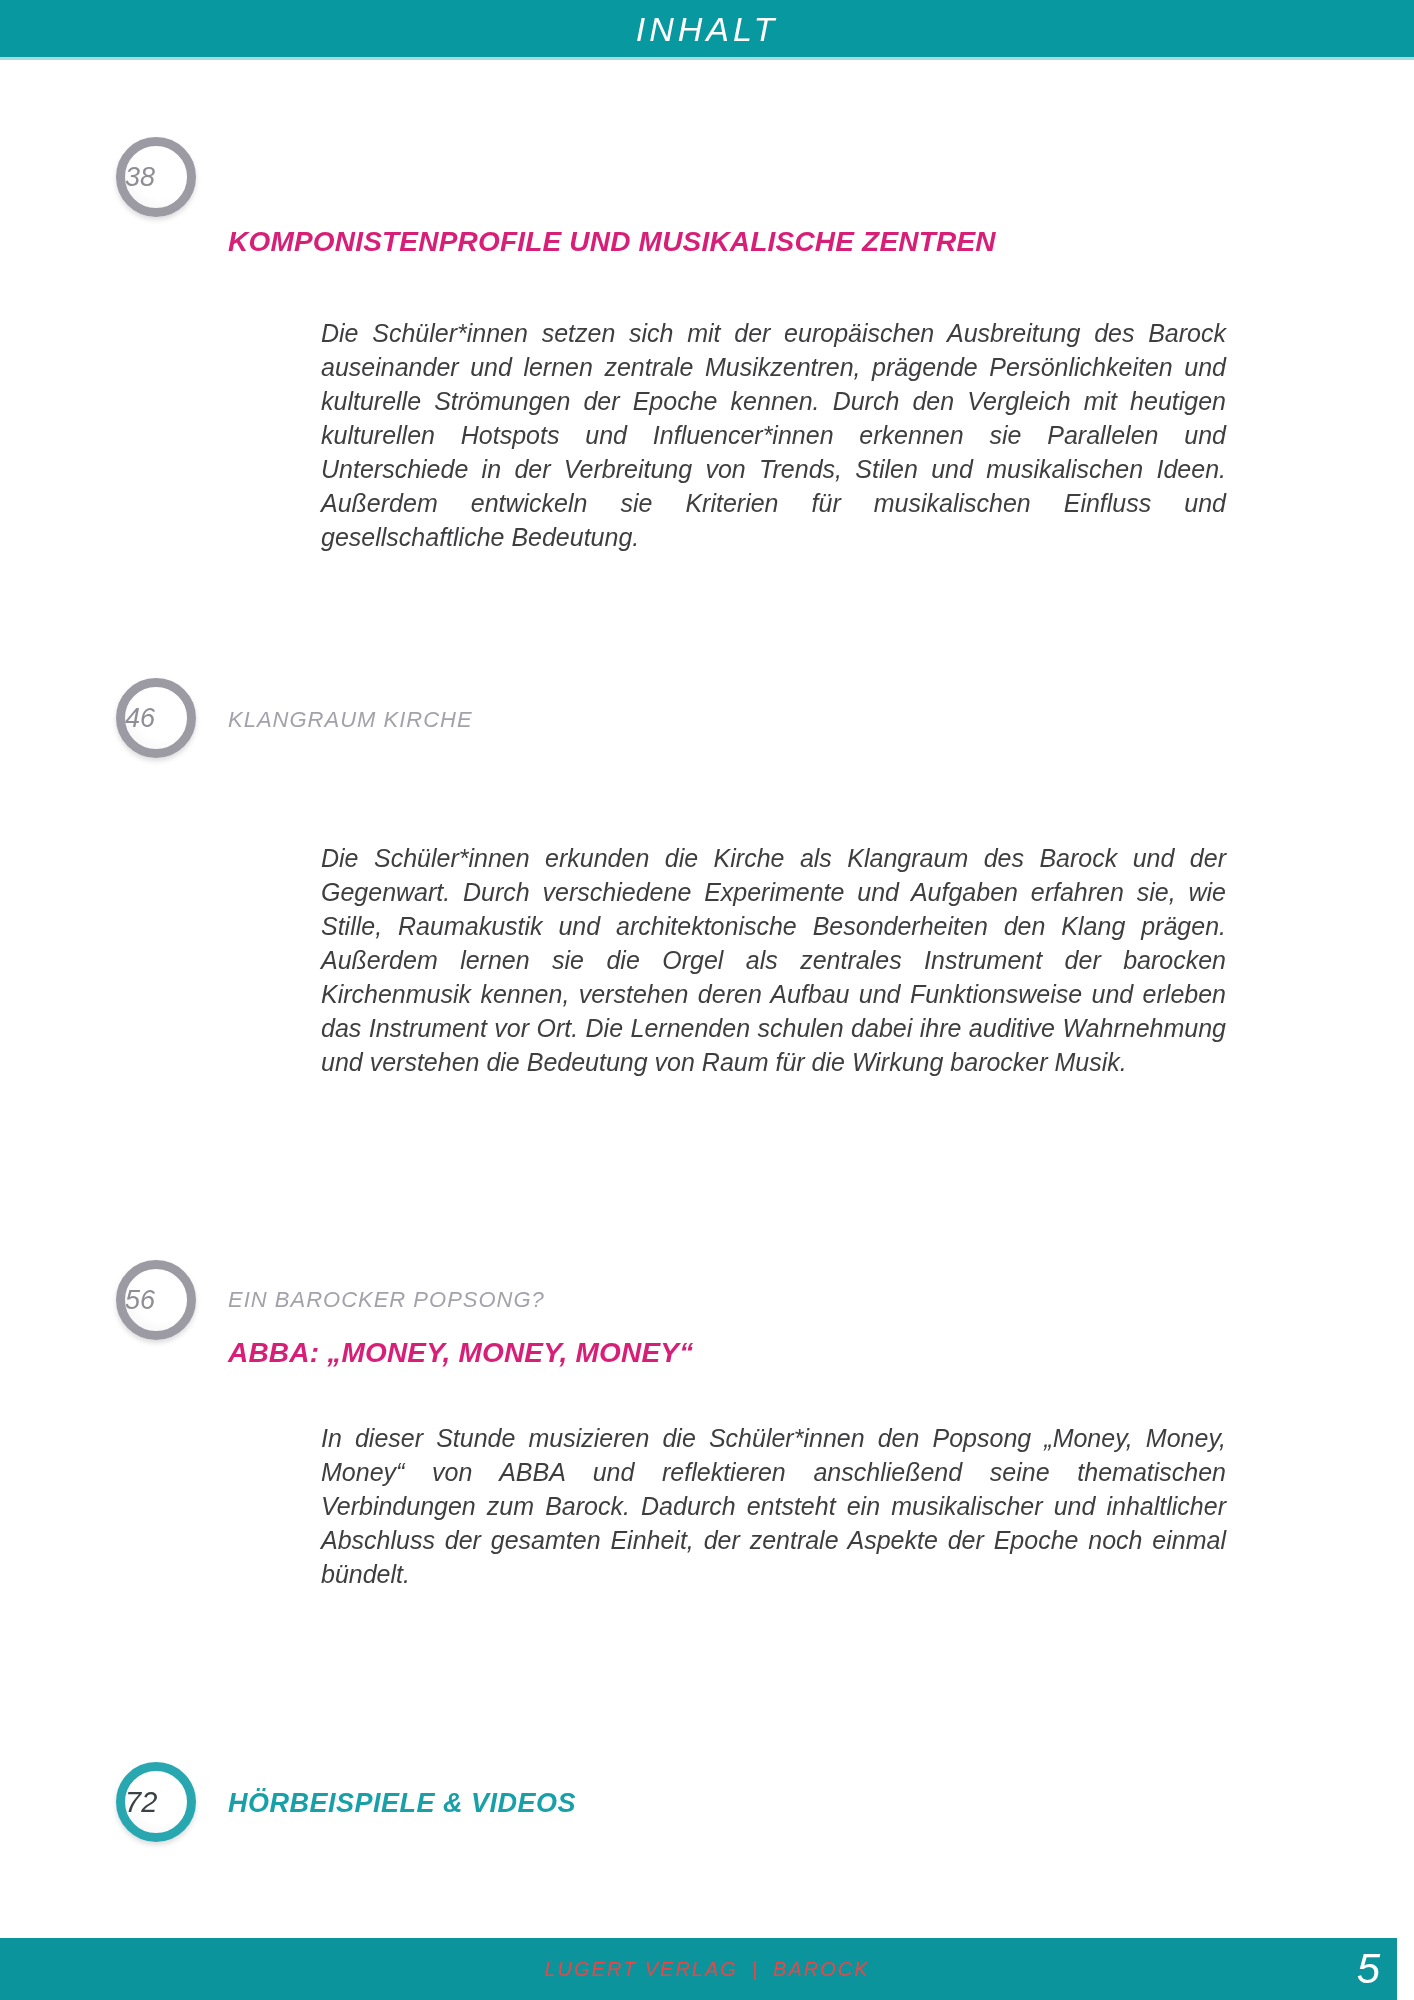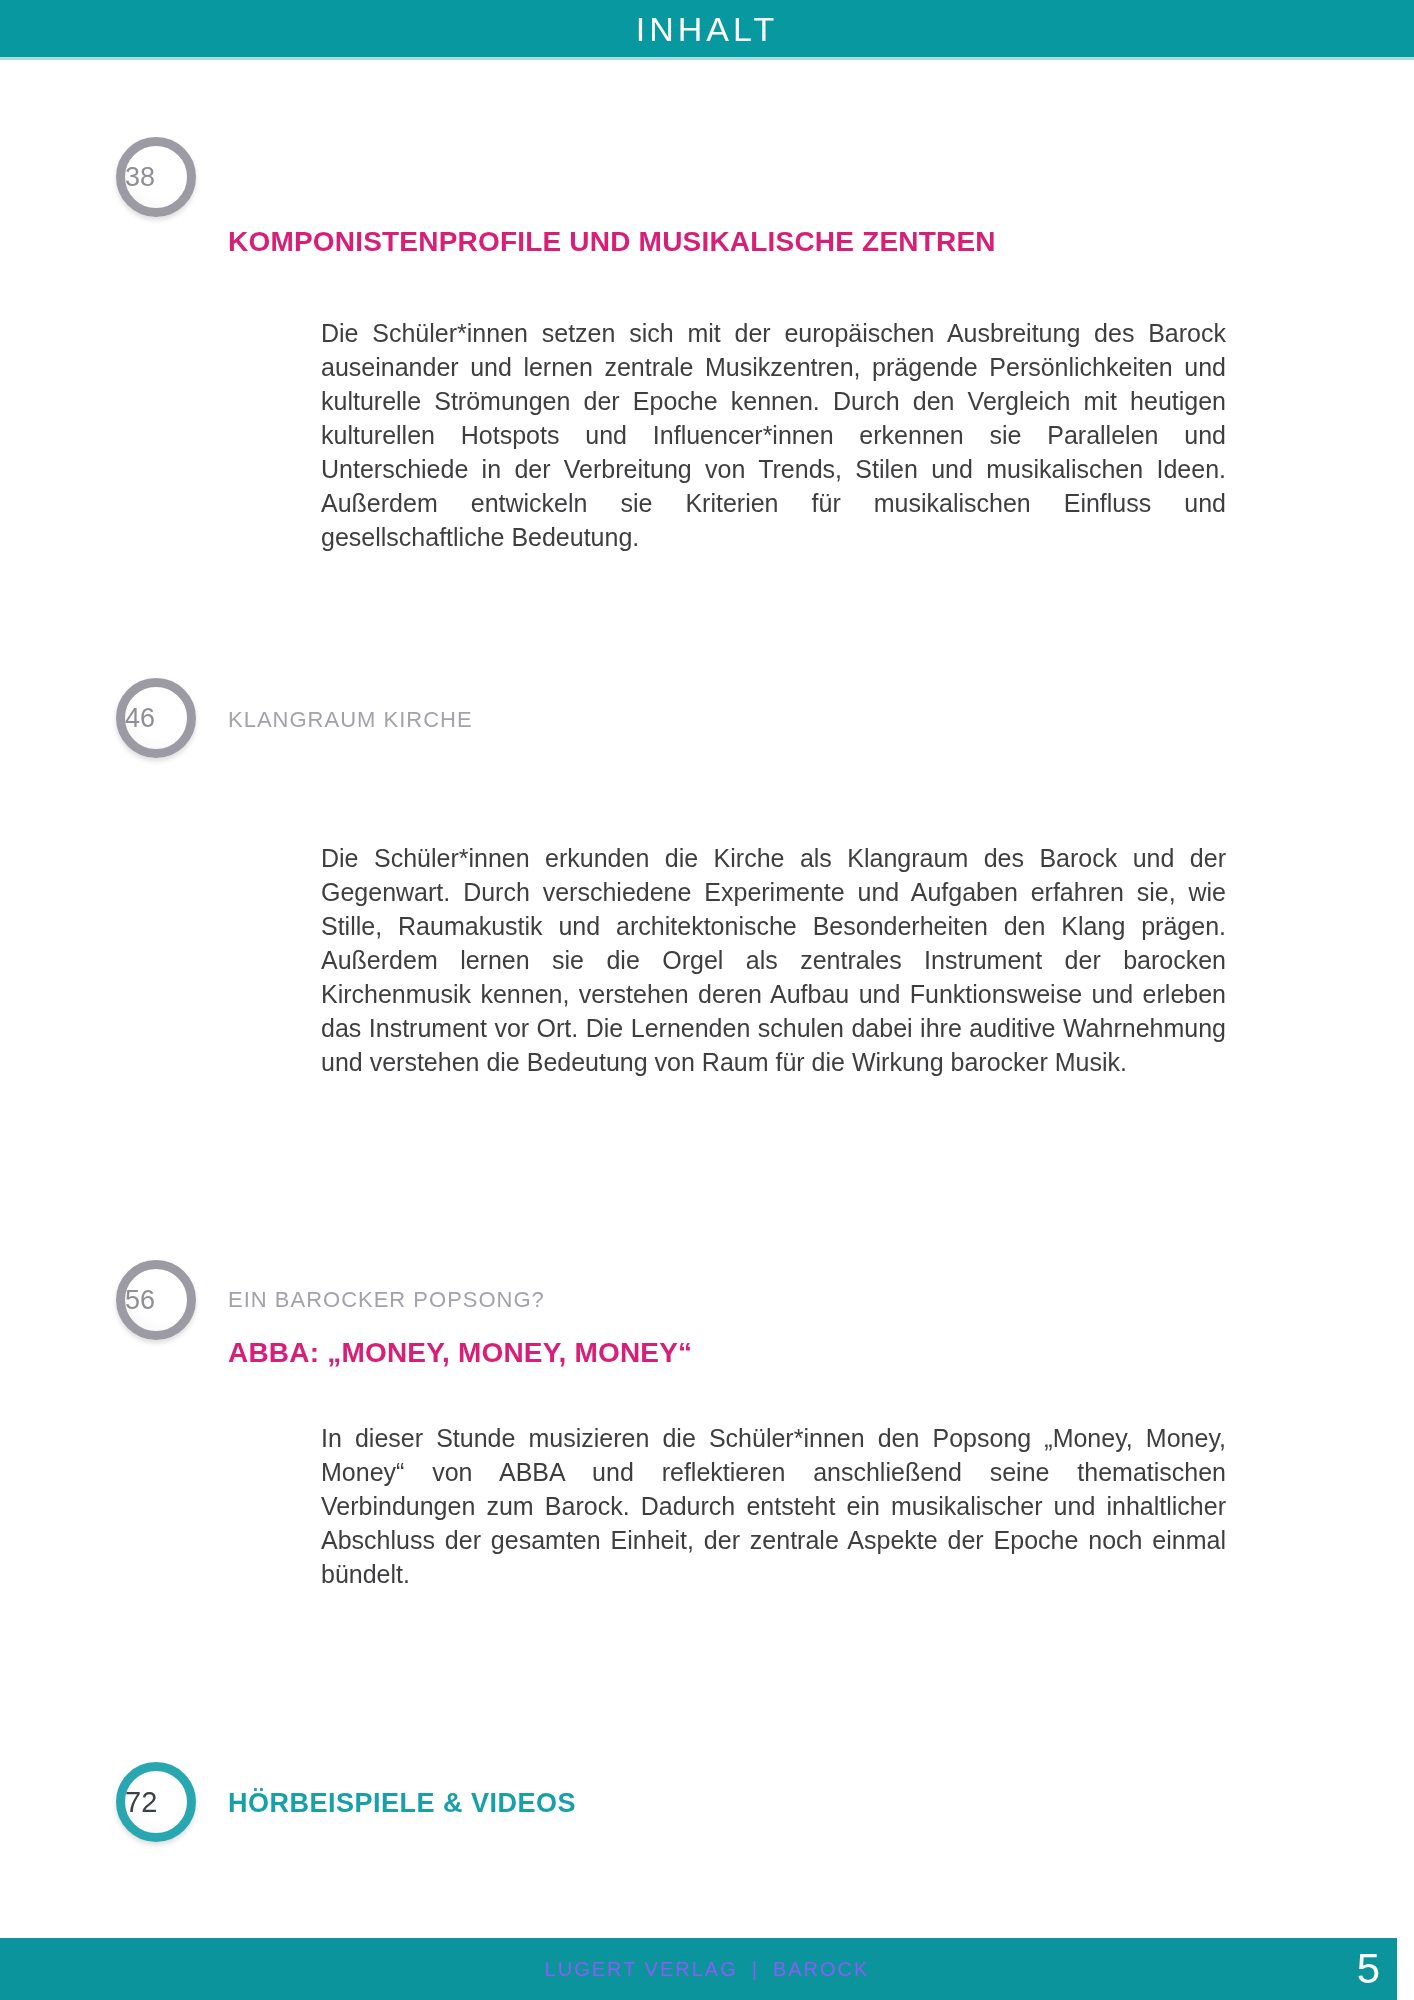--- a/index.html
+++ b/index.html
@@ -3,20 +3,21 @@
 <meta charset="utf-8">
 <style>
   html, body { margin: 0; padding: 0; background: #ffffff; }
   .page {
     position: relative;
     width: 1414px;
     height: 2000px;
     background: #ffffff;
     font-family: "Liberation Sans", sans-serif;
     overflow: hidden;
+    font-style: italic;
   }
 
   
   .header-bar {
     position: absolute;
     left: 0; top: 0;
     width: 100%;
     height: 57px;
     background: #0899a0;
     border-bottom: 3px solid #a3dcde;
@@ -98,21 +99,21 @@
     background: #0b949c;
   }
   .footer-center {
     position: absolute;
     left: 0; top: 1938px;
     width: 1414px;
     height: 62px;
     display: flex;
     align-items: center;
     justify-content: center;
-    color: #8b5cf6;
+    color: #ef4444;
     font-size: 20px;
     letter-spacing: 2px;
     pointer-events: none;
   }
   .footer-center .sep { margin: 0 14px; }
   .footer-page-num {
     position: absolute;
     right: 34px; top: 1938px;
     height: 62px;
     display: flex;

